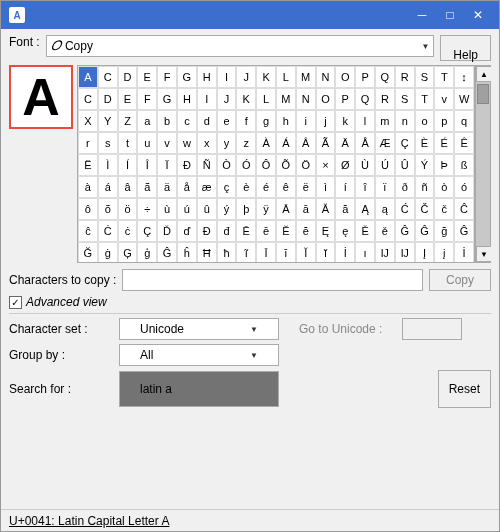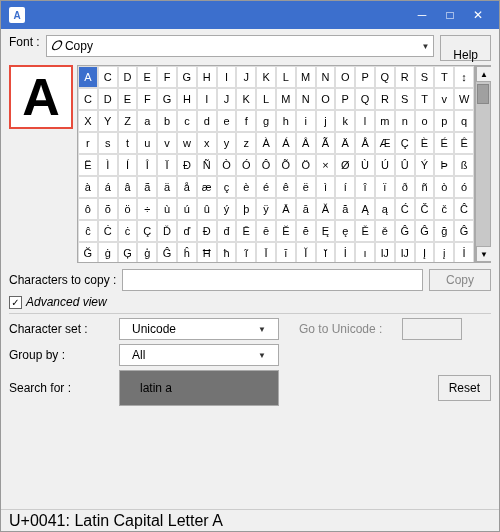--- a/index.html
+++ b/index.html
@@ -292,58 +292,59 @@
     .option-label {
       font-size: 12px;
       width: 90px;
       white-space: nowrap;
     }
     .option-select {
       height: 22px;
       border: 1px solid #aaa;
       background: white;
       font-size: 12px;
-      padding: 0 12px;
+      padding: 0 20px;
       display: flex;
       align-items: center;
       justify-content: space-between;
       cursor: pointer;
       width: 160px;
       flex-shrink: 0;
     }
     .option-select-text { flex: 1; }
     .search-input {
       height: 36px;
       border: 1px solid #aaa;
       background: #737373;
       font-size: 12px;
       padding: 0 20px;
       width: 160px;
     }
     .reset-btn {
-      height: 26px;
+      height: 38px;
       padding: 0 10px;
       border: 1px solid #aaa;
       background: #f0f0f0;
       font-size: 12px;
       cursor: pointer;
       white-space: nowrap;
     }
 
     
     .status-bar {
       background: #f0f0f0;
       border-top: 1px solid #ccc;
       height: 22px;
       display: flex;
       align-items: center;
       padding: 0 8px;
-      font-size: 16px;
+      font-size: 12px;
       color: #000;
       flex-shrink: 0;
+      text-decoration: underline;
     }
 
     .grid-scroll-container {
       display: flex;
       flex: 1;
       gap: 0;
       overflow: hidden;
       height: 198px;
     }
   </style>

